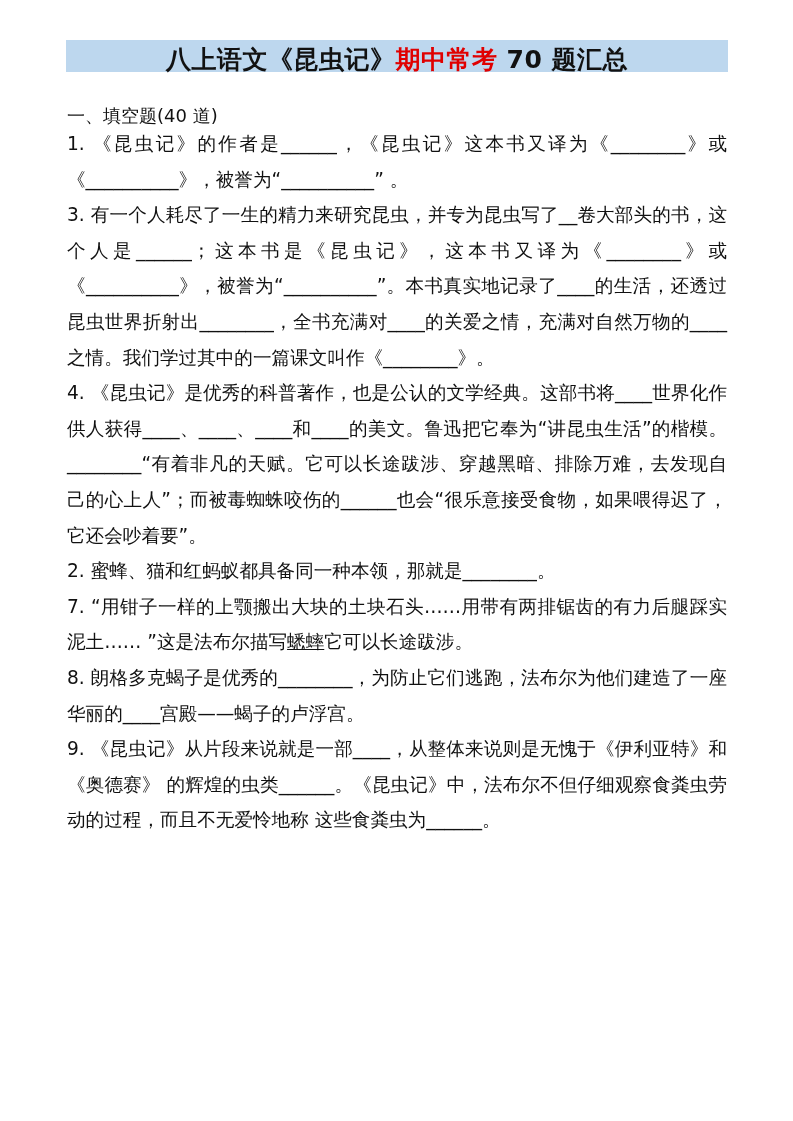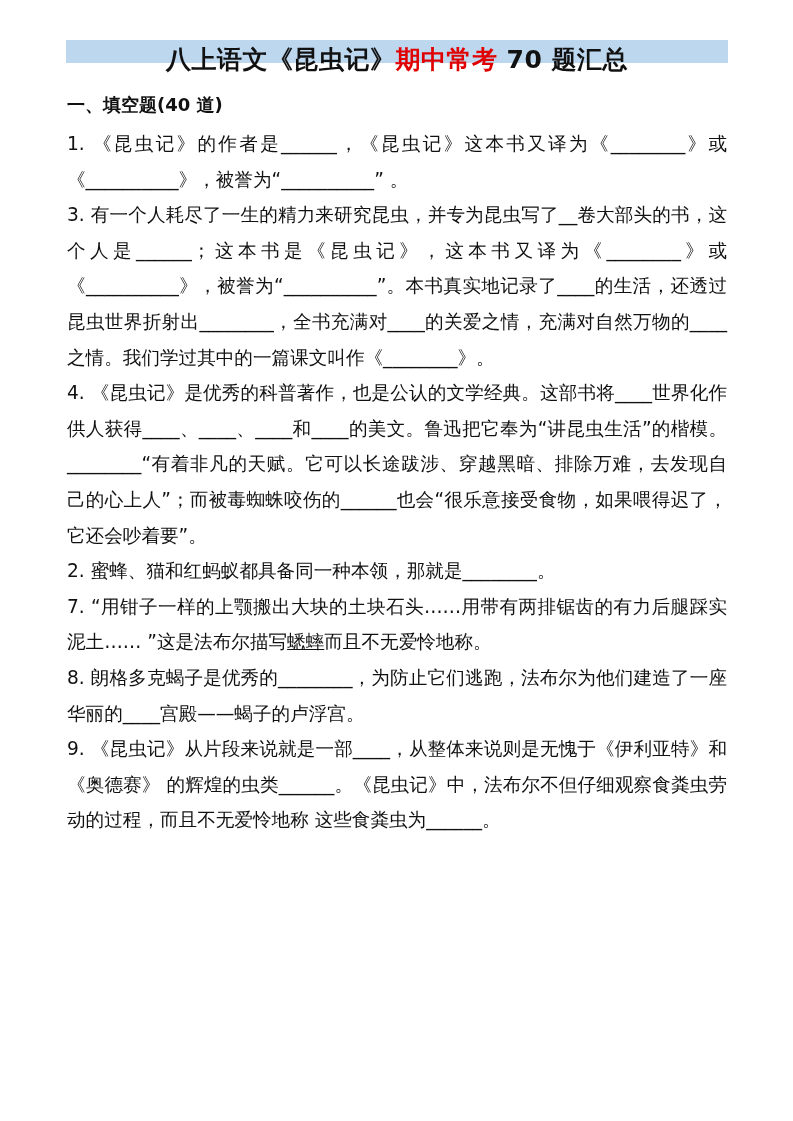--- a/index.html
+++ b/index.html
@@ -1,37 +1,37 @@
 <!DOCTYPE html>
 <html><head>
 <meta charset="utf-8">
 <style>
   html, body { margin:0; padding:0; background:#ffffff; }
   body { width:793px; height:1121px; position:relative; overflow:hidden;
          font-family:"DejaVu Sans", "Liberation Sans", sans-serif; color:#111; }
-  .title-bar { position:absolute; left:66px; top:40px; width:662px; height:23px;
+  .title-bar { position:absolute; left:66px; top:40px; width:662px; height:32px;
                background:#bdd7ee; text-align:center; line-height:40px;
                font-size:25px; font-weight:bold; letter-spacing:0.5px; white-space:nowrap; }
   .title-bar .red { color:#e00000; }
-  .section { position:absolute; left:67px; top:92px; font-size:18px; font-weight:bold; line-height:26px; }
+  .section { position:absolute; left:67px; top:103px; font-size:18px; font-weight:normal; line-height:26px; }
   .content { position:absolute; left:67px; top:126px; width:660px; font-size:18.6px;
              line-height:35.6px; text-align:justify; }
   .q { margin:0; }
   .q span.u { text-decoration:underline; }
 </style>
 </head>
 <body>
 
 <div class="title-bar">
   <span>八上语文《昆虫记》</span><span class="red">期中常考</span><span> 70 题汇总</span>
 </div>
 
 <div class="section">一、填空题(40 道)</div>
 
 <div class="content">
   <p class="q">1. 《昆虫记》的作者是______，《昆虫记》这本书又译为《________》或《__________》，被誉为“__________” 。</p>
   <p class="q">3. 有一个人耗尽了一生的精力来研究昆虫，并专为昆虫写了__卷大部头的书，这个人是______；这本书是《昆虫记》，这本书又译为《________》或《__________》，被誉为“__________”。本书真实地记录了____的生活，还透过昆虫世界折射出________，全书充满对____的关爱之情，充满对自然万物的____之情。我们学过其中的一篇课文叫作《________》。</p>
   <p class="q">4. 《昆虫记》是优秀的科普著作，也是公认的文学经典。这部书将____世界化作供人获得____、____、____和____的美文。鲁迅把它奉为“讲昆虫生活”的楷模。________“有着非凡的天赋。它可以长途跋涉、穿越黑暗、排除万难，去发现自己的心上人”；而被毒蜘蛛咬伤的______也会“很乐意接受食物，如果喂得迟了，它还会吵着要”。</p>
   <p class="q">2. 蜜蜂、猫和红蚂蚁都具备同一种本领，那就是________。</p>
-  <p class="q"><span>7. “用钳子一样的上颚搬出大块的土块石头……用带有两排锯齿的有力后腿踩实泥土…… ”这是法布尔描写</span><span class="u">蟋蟀</span><span>而且不无爱怜地称。</span></p>
+  <p class="q"><span>7. “用钳子一样的上颚搬出大块的土块石头……用带有两排锯齿的有力后腿踩实泥土…… ”这是法布尔描写</span><span class="u">蟋蟀</span><span>它可以长途跋涉。</span></p>
   <p class="q">8. 朗格多克蝎子是优秀的________，为防止它们逃跑，法布尔为他们建造了一座华丽的____宫殿——蝎子的卢浮宫。</p>
   <p class="q">9. 《昆虫记》从片段来说就是一部____，从整体来说则是无愧于《伊利亚特》和《奥德赛》 的辉煌的虫类______。《昆虫记》中，法布尔不但仔细观察食粪虫劳动的过程，而且不无爱怜地称 这些食粪虫为______。</p>
 </div>
 
 </body></html>

